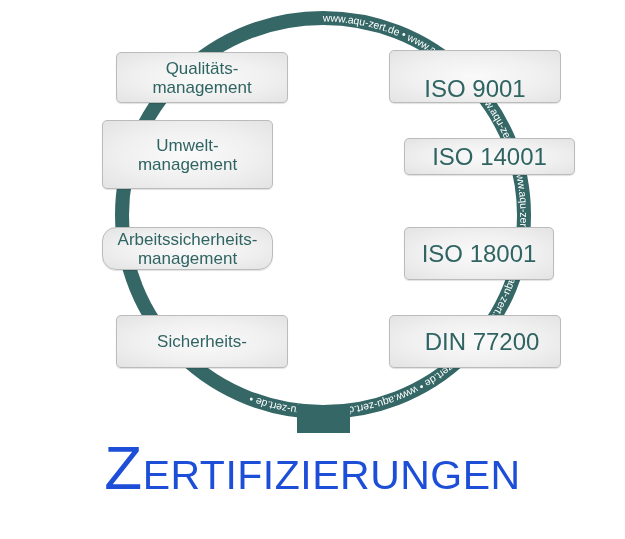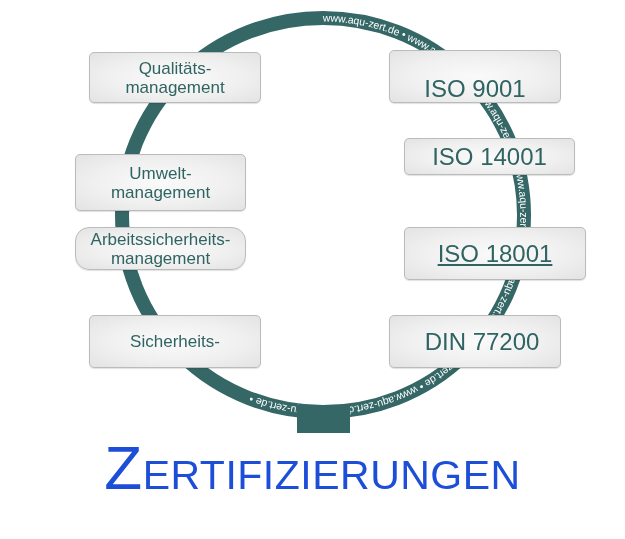--- a/index.html
+++ b/index.html
@@ -9,21 +9,21 @@
       position: absolute;
       box-sizing: border-box;
       border: 1px solid #b9bcbb;
       border-radius: 5px;
       background: radial-gradient(ellipse at center, #fafafa 0%, #f0f0f0 55%, #e2e3e2 100%);
       box-shadow: 0 1px 1px rgba(0,0,0,0.12);
       display: flex; flex-direction: column; align-items: center; justify-content: center;
       color: #2f6462;
       text-align: center;
     }
-    .box.left { font-size: 17px; line-height: 19px; }
+    .box.left { font-size: 17px; line-height: 19px; margin-left: 27px; }
     .box.right { font-size: 24px; line-height: 26px; }
     .title {
       position: absolute; left: 0; width: 625px; top: 436px;
       text-align: center; color: #1d4ed8;
       font-family: "Liberation Sans", sans-serif;
       font-size: 41px; letter-spacing: 0.5px;
       line-height: 64px;
     }
     .title .big { font-size: 62px; }
   </style>
@@ -38,39 +38,39 @@
   <text font-family="Liberation Sans, sans-serif" font-size="10.5" fill="#ffffff" dy="3.5">
     <textPath href="#ringPath">www.aqu-zert.de • www.aqu-zert.de • www.aqu-zert.de • www.aqu-zert.de • www.aqu-zert.de • www.aqu-zert.de • www.aqu-zert.de • www.aqu-zert.de •</textPath>
   </text>
   <rect x="297" y="405" width="53" height="28" fill="#346766"></rect>
 </svg>
 
 <div class="box left" style="left:89px; top:52px; width:172px; height:51px;">
   <span>Qualitäts-</span>
   <span>management</span>
 </div>
-<div class="box left" style="left:75px; top:154px; width:171px; height:57px;">
+<div class="box left" style="left:75px; top:120px; width:171px; height:69px;">
   <span>Umwelt-</span>
   <span>management</span>
 </div>
 <div class="box left" style="left:75px; top:227px; width:171px; height:43px;border-radius:14px;">
   <span>Arbeitssicherheits-</span>
   <span>management</span>
 </div>
 <div class="box left" style="left:89px; top:315px; width:172px; height:53px;gap:20px;">
   <span>Sicherheits-</span>
 </div>
 
 <div class="box right" style="left:389px; top:50px; width:172px; height:53px;justify-content:flex-end;">
   <span>ISO 9001</span>
 </div>
 <div class="box right" style="left:404px; top:138px; width:171px; height:37px;">
   <span>ISO 14001</span>
 </div>
-<div class="box right" style="left:404px; top:227px; width:182px; height:53px;text-decoration:underline;">
+<div class="box right" style="left:404px; top:227px; width:150px; height:53px;">
   <span>ISO 18001</span>
 </div>
 <div class="box right" style="left:389px; top:315px; width:172px; height:53px;padding-left:14px;">
   <span>DIN 77200</span>
 </div>
 
 <div class="title">
   <span class="big">Z</span><span>ERTIFIZIERUNGEN</span>
 </div>
 

